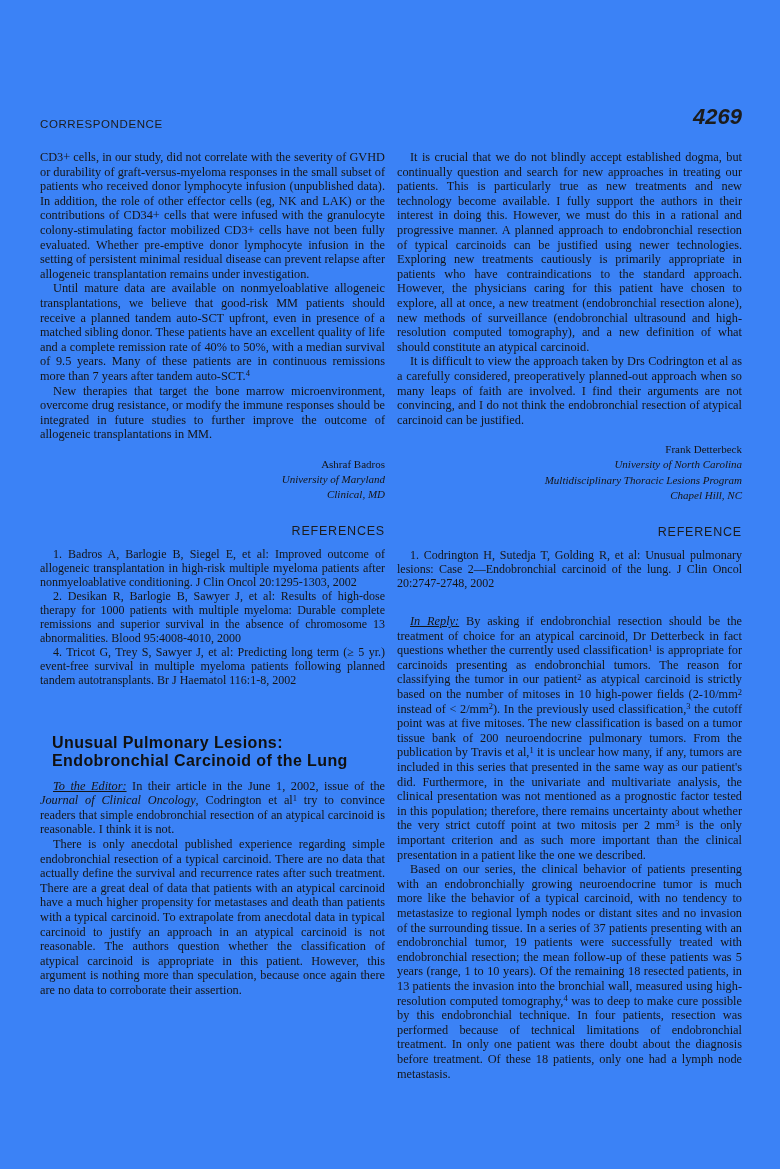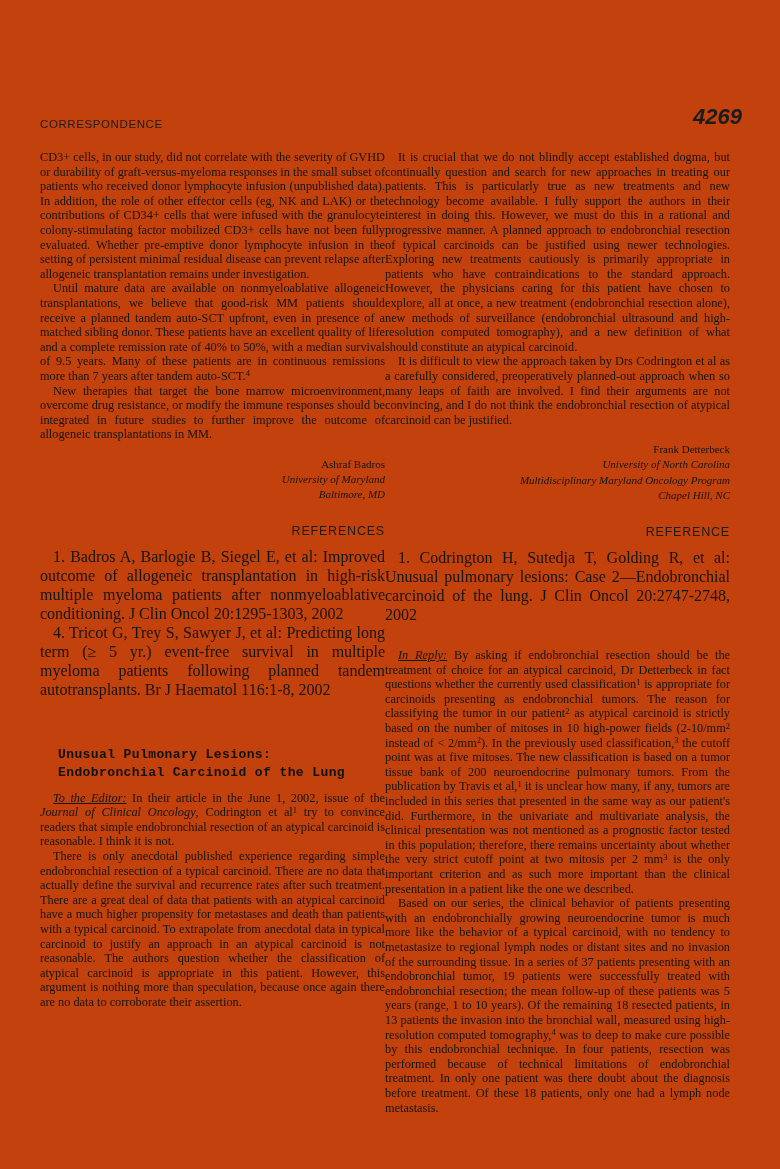--- a/index.html
+++ b/index.html
@@ -1,21 +1,21 @@
 <!DOCTYPE html>
 <html><head>
 <meta charset="utf-8">
 <style>
   html, body { margin: 0; padding: 0; background: #ffffff; }
   .page {
     position: relative;
     width: 780px;
     height: 1169px;
     box-sizing: border-box;
-    background: #c2410c;
+    background: #3b82f6;
     padding: 104px 38px 0 40px;
     font-family: "Liberation Serif", serif;
     color: #151515;
     overflow: hidden;
   }
   .page-header {
     display: flex;
     justify-content: space-between;
     align-items: flex-end;
   }
@@ -27,32 +27,33 @@
   }
   .page-number {
     font-family: "Liberation Sans", sans-serif;
     font-style: italic;
     font-weight: 600;
     font-size: 22px;
     color: #1c1c1c;
   }
   .columns {
     display: flex;
+    gap: 12px;
     margin-top: 20px;
   }
   .col { width: 345px; }
 
   p.body, p.ref {
     margin: 0;
     font-size: 12.3px;
     line-height: 14.6px;
     text-align: justify;
   }
   p.indent { text-indent: 13px; }
-  p.ref { text-indent: 13px; font-size: 16px; line-height: 19px; }
+  p.ref { text-indent: 13px; font-size: 12px; line-height: 14px; }
   p.gap-top { margin-top: 24px; }
 
   .i  { font-style: italic; }
   .iu { font-style: italic; text-decoration: underline; }
   .sup {
     font-size: 8.5px;
     line-height: 0;
     position: relative;
     top: -3.5px;
   }
@@ -66,23 +67,23 @@
   .refhead {
     margin: 22px 0 9px 0;
     font-family: "Liberation Sans", sans-serif;
     font-weight: normal;
     font-size: 12.5px;
     letter-spacing: 0.8px;
     text-align: right;
     color: #1c1c1c;
   }
   .title {
-    margin: 47px 0 9px 18px;
-    font-family: Liberation Mono, monospace;
-    font-size: 13px;
+    margin: 47px 0 9px 12px;
+    font-family: Liberation Sans, sans-serif;
+    font-size: 16px;
     font-weight: bold;
     line-height: 17.6px;
     letter-spacing: 0.4px;
     color: #111;
   }
 </style>
 </head>
 <body>
 
 <div class="page">
@@ -91,36 +92,37 @@
     <span class="page-number">4269</span>
   </header>
   <main class="columns">
     <section class="col" id="col-left">
         <p class="body"><span>CD3+ cells, in our study, did not correlate with the severity of GVHD or durability of graft-versus-myeloma responses in the small subset of patients who received donor lymphocyte infusion (unpublished data). In addition, the role of other effector cells (eg, NK and LAK) or the contributions of CD34+ cells that were infused with the granulocyte colony-stimulating factor mobilized CD3+ cells have not been fully evaluated. Whether pre-emptive donor lymphocyte infusion in the setting of persistent minimal residual disease can prevent relapse after allogeneic transplantation remains under investigation.</span></p>
         <p class="body indent"><span>Until mature data are available on nonmyeloablative allogeneic transplantations, we believe that good-risk MM patients should receive a planned tandem auto-SCT upfront, even in presence of a matched sibling donor. These patients have an excellent quality of life and a complete remission rate of 40% to 50%, with a median survival of 9.5 years. Many of these patients are in continuous remissions more than 7 years after tandem auto-SCT.</span><span class="sup">4</span></p>
         <p class="body indent"><span>New therapies that target the bone marrow microenvironment, overcome drug resistance, or modify the immune responses should be integrated in future studies to further improve the outcome of allogeneic transplantations in MM.</span></p>
         <div class="sig">
           <div>Ashraf Badros</div>
           <div class="i">University of Maryland</div>
-          <div class="i">Baltimore, MD</div>
+          <div class="i">Clinical, MD</div>
         </div>
         <h3 class="refhead">REFERENCES</h3>
         <p class="ref"><span>1. Badros A, Barlogie B, Siegel E, et al: Improved outcome of allogeneic transplantation in high-risk multiple myeloma patients after nonmyeloablative conditioning. J Clin Oncol 20:1295-1303, 2002</span></p>
+        <p class="ref"><span>2. Desikan R, Barlogie B, Sawyer J, et al: Results of high-dose therapy for 1000 patients with multiple myeloma: Durable complete remissions and superior survival in the absence of chromosome 13 abnormalities. Blood 95:4008-4010, 2000</span></p>
         <p class="ref"><span>4. Tricot G, Trey S, Sawyer J, et al: Predicting long term (≥ 5 yr.) event-free survival in multiple myeloma patients following planned tandem autotransplants. Br J Haematol 116:1-8, 2002</span></p>
         <h2 class="title">Unusual Pulmonary Lesions: Endobronchial Carcinoid of the Lung</h2>
         <p class="body indent"><span class="iu">To the Editor:</span><span> In their article in the June 1, 2002, issue of the </span><span class="i">Journal of Clinical Oncology</span><span>, Codrington et al</span><span class="sup">1</span><span> try to convince readers that simple endobronchial resection of an atypical carcinoid is reasonable. I think it is not.</span></p>
         <p class="body indent"><span>There is only anecdotal published experience regarding simple endobronchial resection of a typical carcinoid. There are no data that actually define the survival and recurrence rates after such treatment. There are a great deal of data that patients with an atypical carcinoid have a much higher propensity for metastases and death than patients with a typical carcinoid. To extrapolate from anecdotal data in typical carcinoid to justify an approach in an atypical carcinoid is not reasonable. The authors question whether the classification of atypical carcinoid is appropriate in this patient. However, this argument is nothing more than speculation, because once again there are no data to corroborate their assertion.</span></p>
       </section>
     <section class="col" id="col-right">
         <p class="body indent"><span>It is crucial that we do not blindly accept established dogma, but continually question and search for new approaches in treating our patients. This is particularly true as new treatments and new technology become available. I fully support the authors in their interest in doing this. However, we must do this in a rational and progressive manner. A planned approach to endobronchial resection of typical carcinoids can be justified using newer technologies. Exploring new treatments cautiously is primarily appropriate in patients who have contraindications to the standard approach. However, the physicians caring for this patient have chosen to explore, all at once, a new treatment (endobronchial resection alone), new methods of surveillance (endobronchial ultrasound and high-resolution computed tomography), and a new definition of what should constitute an atypical carcinoid.</span></p>
         <p class="body indent"><span>It is difficult to view the approach taken by Drs Codrington et al as a carefully considered, preoperatively planned-out approach when so many leaps of faith are involved. I find their arguments are not convincing, and I do not think the endobronchial resection of atypical carcinoid can be justified.</span></p>
         <div class="sig">
           <div>Frank Detterbeck</div>
           <div class="i">University of North Carolina</div>
-          <div class="i">Multidisciplinary Maryland Oncology Program</div>
+          <div class="i">Multidisciplinary Thoracic Lesions Program</div>
           <div class="i">Chapel Hill, NC</div>
         </div>
         <h3 class="refhead">REFERENCE</h3>
         <p class="ref"><span>1. Codrington H, Sutedja T, Golding R, et al: Unusual pulmonary lesions: Case 2—Endobronchial carcinoid of the lung. J Clin Oncol 20:2747-2748, 2002</span></p>
         <p class="body indent gap-top"><span class="iu">In Reply:</span><span> By asking if endobronchial resection should be the treatment of choice for an atypical carcinoid, Dr Detterbeck in fact questions whether the currently used classification</span><span class="sup">1</span><span> is appropriate for carcinoids presenting as endobronchial tumors. The reason for classifying the tumor in our patient</span><span class="sup">2</span><span> as atypical carcinoid is strictly based on the number of mitoses in 10 high-power fields (2-10/mm</span><span class="sup">2</span><span> instead of &lt; 2/mm</span><span class="sup">2</span><span>). In the previously used classification,</span><span class="sup">3</span><span> the cutoff point was at five mitoses. The new classification is based on a tumor tissue bank of 200 neuroendocrine pulmonary tumors. From the publication by Travis et al,</span><span class="sup">1</span><span> it is unclear how many, if any, tumors are included in this series that presented in the same way as our patient's did. Furthermore, in the univariate and multivariate analysis, the clinical presentation was not mentioned as a prognostic factor tested in this population; therefore, there remains uncertainty about whether the very strict cutoff point at two mitosis per 2 mm</span><span class="sup">3</span><span> is the only important criterion and as such more important than the clinical presentation in a patient like the one we described.</span></p>
         <p class="body indent"><span>Based on our series, the clinical behavior of patients presenting with an endobronchially growing neuroendocrine tumor is much more like the behavior of a typical carcinoid, with no tendency to metastasize to regional lymph nodes or distant sites and no invasion of the surrounding tissue. In a series of 37 patients presenting with an endobronchial tumor, 19 patients were successfully treated with endobronchial resection; the mean follow-up of these patients was 5 years (range, 1 to 10 years). Of the remaining 18 resected patients, in 13 patients the invasion into the bronchial wall, measured using high-resolution computed tomography,</span><span class="sup">4</span><span> was to deep to make cure possible by this endobronchial technique. In four patients, resection was performed because of technical limitations of endobronchial treatment. In only one patient was there doubt about the diagnosis before treatment. Of these 18 patients, only one had a lymph node metastasis.</span></p>
       </section>
   </main>
 </div>
 

